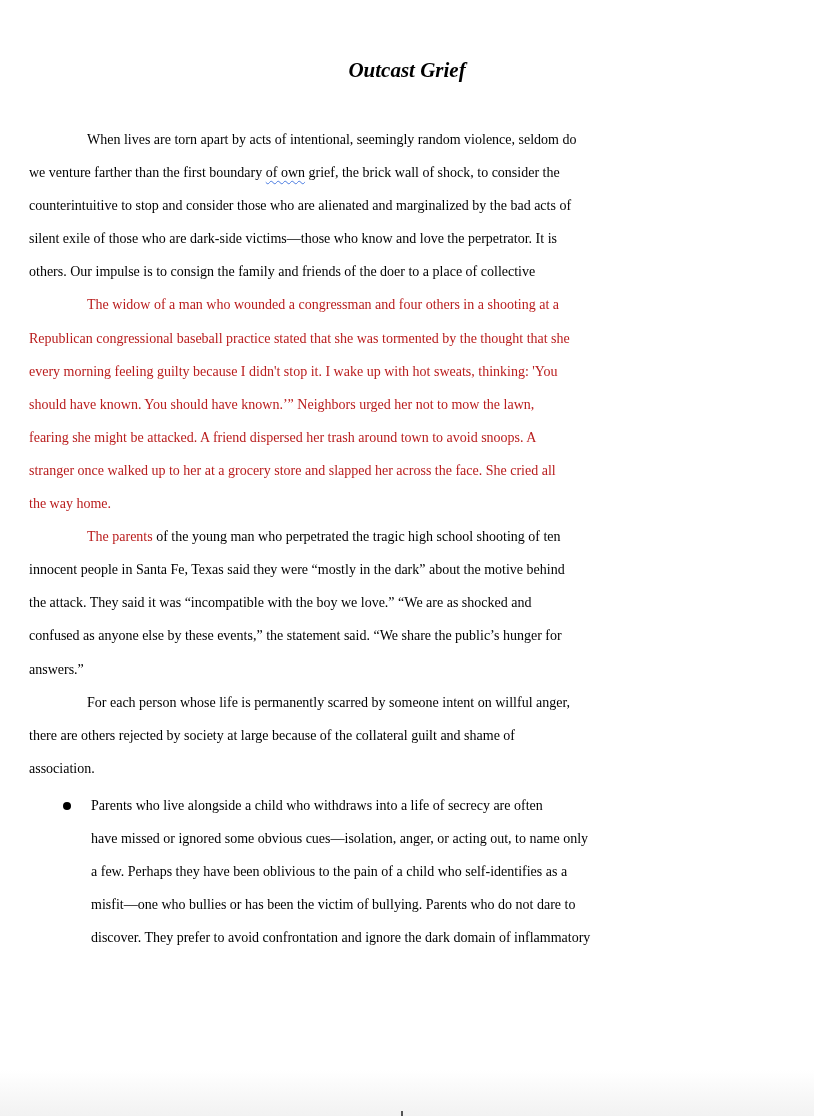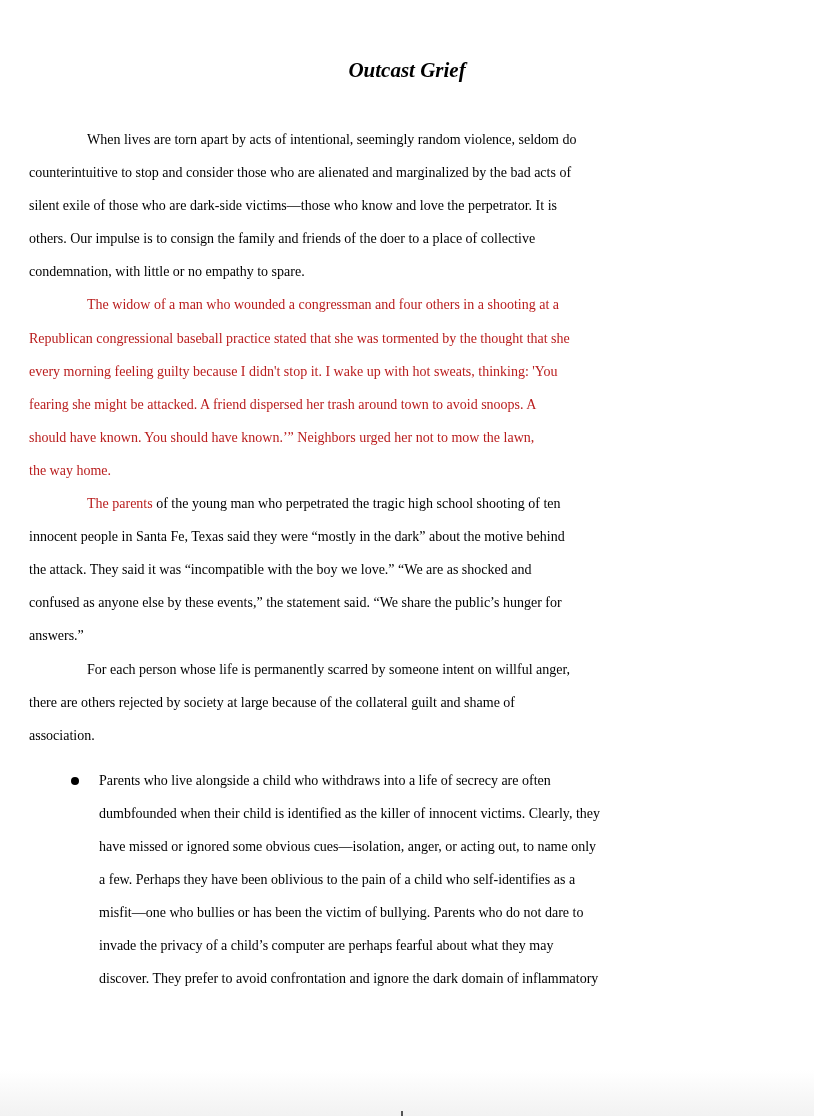--- a/index.html
+++ b/index.html
@@ -43,21 +43,21 @@
     }
     .gray { color: #b91c1c; }
     .squiggle {
       text-decoration: underline wavy #4a7be0;
       text-decoration-thickness: 1px;
       text-underline-offset: 3px;
     }
     .line { display: block; white-space: nowrap; }
     .indent { padding-left: 58px; }
     .bullet-list {
-      margin: 12px;
+      margin: 4px;
       padding: 0;
       list-style: none;
     }
     .bullet-item {
       position: relative;
       padding-left: 58px;
     }
     .bullet-dot {
       position: absolute;
       left: 30px;
@@ -88,32 +88,33 @@
 <body>
 
 <div class="page">
 
   <div class="title">Outcast Grief</div>
 
   <div class="body-text">
 
     <div class="para-block">
       <span class="line indent">When lives are torn apart by acts of intentional, seemingly random violence, seldom do</span>
+      <span class="line"><span>we venture farther than the first boundary </span><span class="squiggle">of own</span><span> grief, the brick wall of shock, to consider the</span></span>
       <span class="line">counterintuitive to stop and consider those who are alienated and marginalized by the bad acts of</span>
       <span class="line">silent exile of those who are dark-side victims—those who know and love the perpetrator. It is</span>
       <span class="line">others. Our impulse is to consign the family and friends of the doer to a place of collective</span>
-      <span class="line">condemnation, with little or no empathy to spare.</span>
     </div>
 
     <div class="para-block gray">
       <span class="line indent">The widow of a man who wounded a congressman and four others in a shooting at a</span>
       <span class="line">Republican congressional baseball practice stated that she was tormented by the thought that she</span>
       <span class="line">every morning feeling guilty because I didn't stop it. I wake up with hot sweats, thinking: 'You</span>
+      <span class="line">should have known. You should have known.’” Neighbors urged her not to mow the lawn,</span>
       <span class="line">fearing she might be attacked. A friend dispersed her trash around town to avoid snoops. A</span>
-      <span class="line">should have known. You should have known.’” Neighbors urged her not to mow the lawn,</span>
+      <span class="line">stranger once walked up to her at a grocery store and slapped her across the face. She cried all</span>
       <span class="line">the way home.</span>
     </div>
 
     <div class="para-block">
       <span class="line indent"><span class="gray">The parents</span><span> of the young man who perpetrated the tragic high school shooting of ten</span></span>
       <span class="line">innocent people in Santa Fe, Texas said they were “mostly in the dark” about the motive behind</span>
       <span class="line">the attack. They said it was “incompatible with the boy we love.” “We are as shocked and</span>
       <span class="line">confused as anyone else by these events,” the statement said. “We share the public’s hunger for</span>
       <span class="line">answers.”</span>
     </div>
@@ -121,25 +122,23 @@
     <div class="para-block">
       <span class="line indent">For each person whose life is permanently scarred by someone intent on willful anger,</span>
       <span class="line">there are others rejected by society at large because of the collateral guilt and shame of</span>
       <span class="line">association.</span>
     </div>
 
     <ul class="bullet-list">
       <li class="bullet-item">
         <span class="bullet-dot"></span>
         <span class="line">Parents who live alongside a child who withdraws into a life of secrecy are often</span>
-        <span class="line">dumbfounded when their child is identified as the killer of innocent victims. Clearly, they</span>
         <span class="line">have missed or ignored some obvious cues—isolation, anger, or acting out, to name only</span>
         <span class="line">a few. Perhaps they have been oblivious to the pain of a child who self-identifies as a</span>
         <span class="line">misfit—one who bullies or has been the victim of bullying. Parents who do not dare to</span>
-        <span class="line">invade the privacy of a child’s computer are perhaps fearful about what they may</span>
         <span class="line">discover. They prefer to avoid confrontation and ignore the dark domain of inflammatory</span>
       </li>
     </ul>
 
   </div>
 
   <div class="bottom-fade"></div>
   <div class="cursor-mark"></div>
 </div>
 

